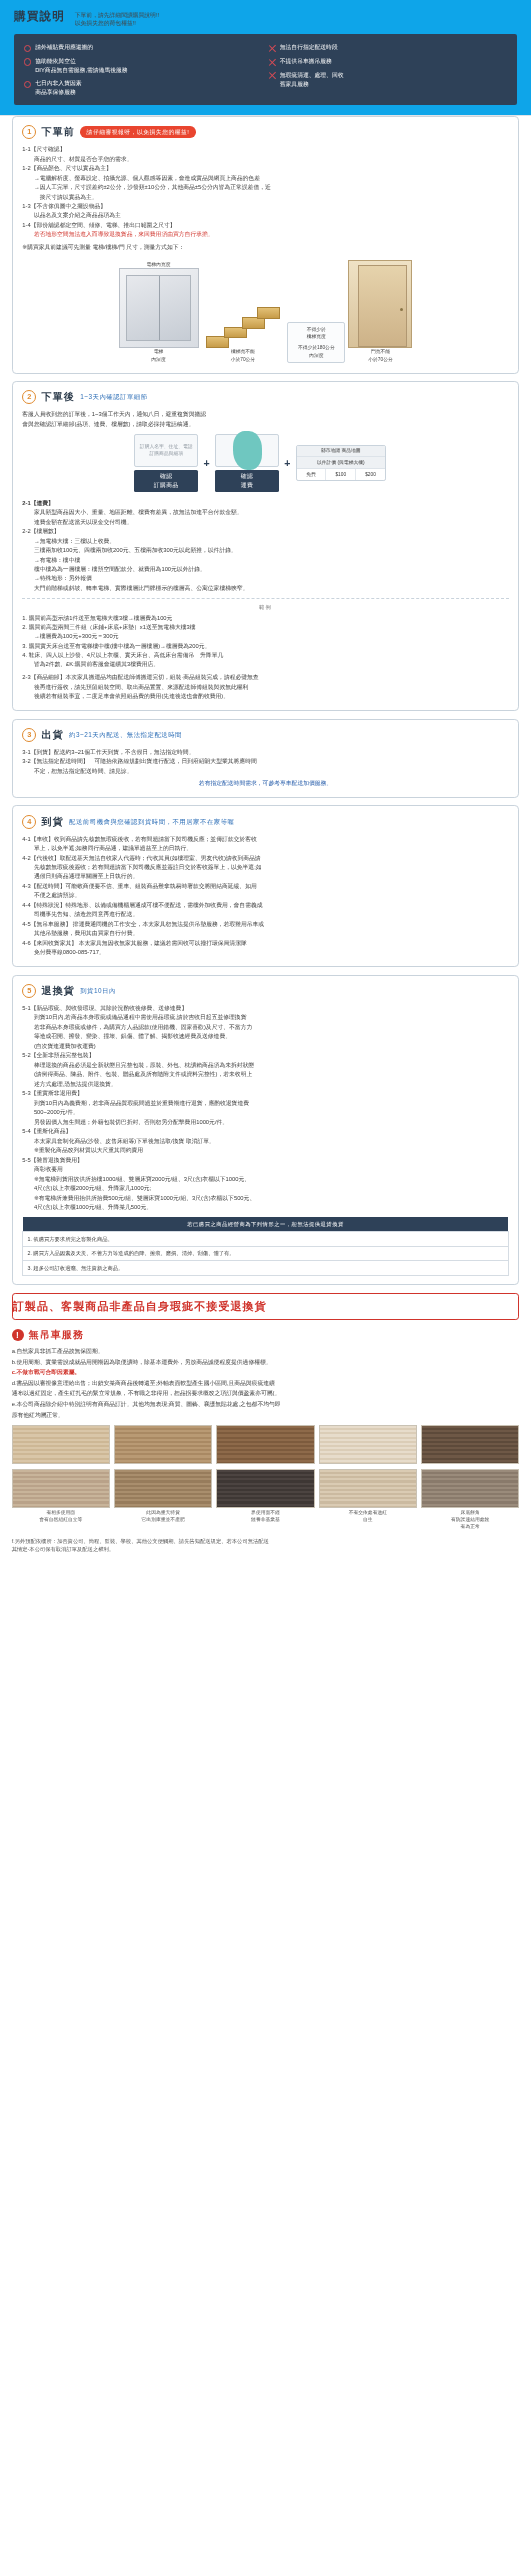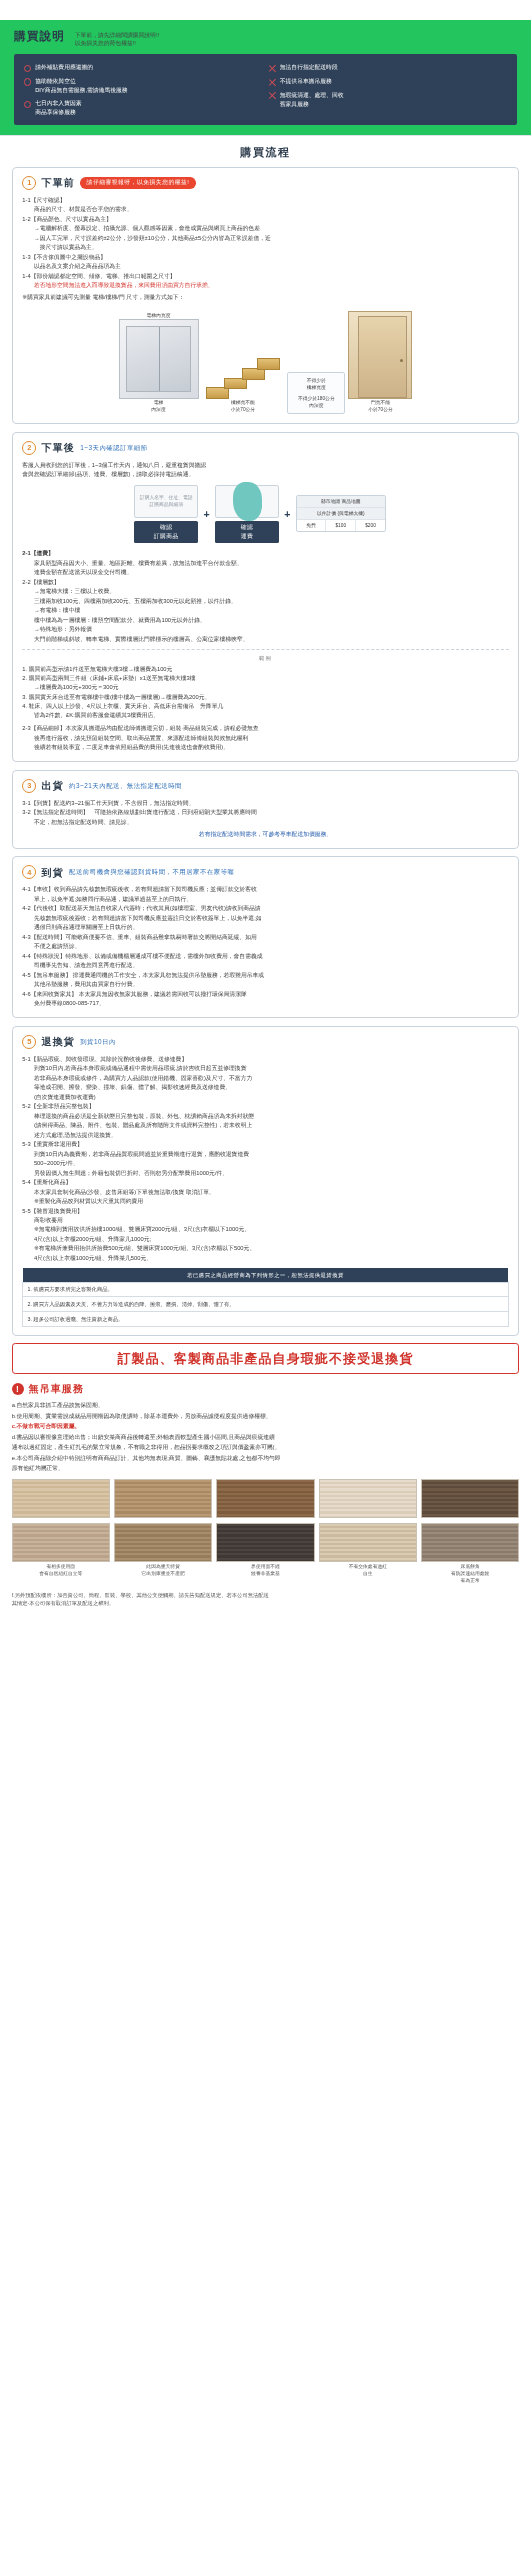--- a/index.html
+++ b/index.html
@@ -10,24 +10,23 @@
     font-family:"Liberation Sans","DejaVu Sans",sans-serif;
     background:#ffffff;
     color:#333;
     font-size:5.8px;
     line-height:1.55;
   }
   .page { width:531px; position:relative; }
 
   
   .top-header {
-    background:#22c55e;
+    background:#0ea5e9;
     border-bottom:0.5px solid #dfe3e8;
     padding:7.4px 14px 9.6px 14px;
-    margin-top:20px;
   }
   .top-title-row {
     display:flex;
     align-items:flex-start;
     gap:9.6px;
   }
   .top-title {
     font-size:11.7px;
     font-weight:bold;
     letter-spacing:1.1px;
@@ -295,23 +294,23 @@
     border:0.5px solid #d5dce3;
     padding:2.7px 4.2px;
     color:#3a3a3a;
   }
 
   
   .red-banner {
     margin:3.2px 11.7px 0 11.7px;
     border:1.1px solid #d0342c;
     border-radius:3.2px;
-    text-align:center;
+    text-align:left;
     color:#d0342c;
-    font-size:13px;
+    font-size:11px;
     font-weight:bold;
     letter-spacing:1.1px;
     padding:4.2px 0;
   }
 
   
   .notice {
     margin:7.4px 11.7px 0 11.7px;
   }
   .notice-head {
@@ -403,21 +402,20 @@
         </div>
         <div class="top-item">
           <span class="mk cross"></span>
           <span style="white-space:pre-line">無瑕疵清運、處理、回收
 舊家具服務</span>
         </div>
       </div>
     </div>
   </div>
 
-  <div class="flow-title">購買流程</div>
 
   <div class="step">
     <div class="step-head">
       <div class="step-num">1</div>
       <div class="step-name">下單前</div>
       <div class="step-tag">請仔細審視報呀，以免損失您的權益!</div>
     </div>
     <div class="step-body">
       <div class="ln">1-1【尺寸確認】</div>
       <div class="ln">　　商品的尺寸、材質是否合乎您的需求。</div>

